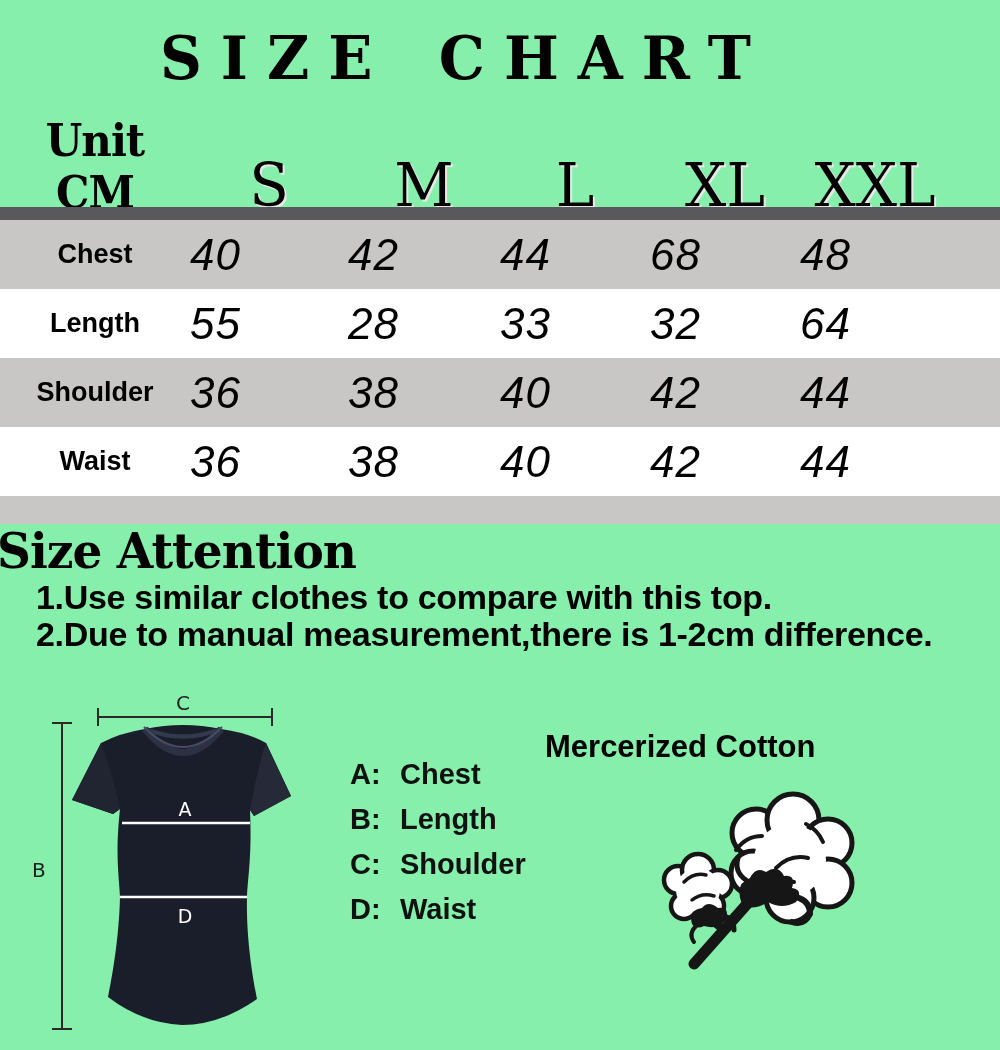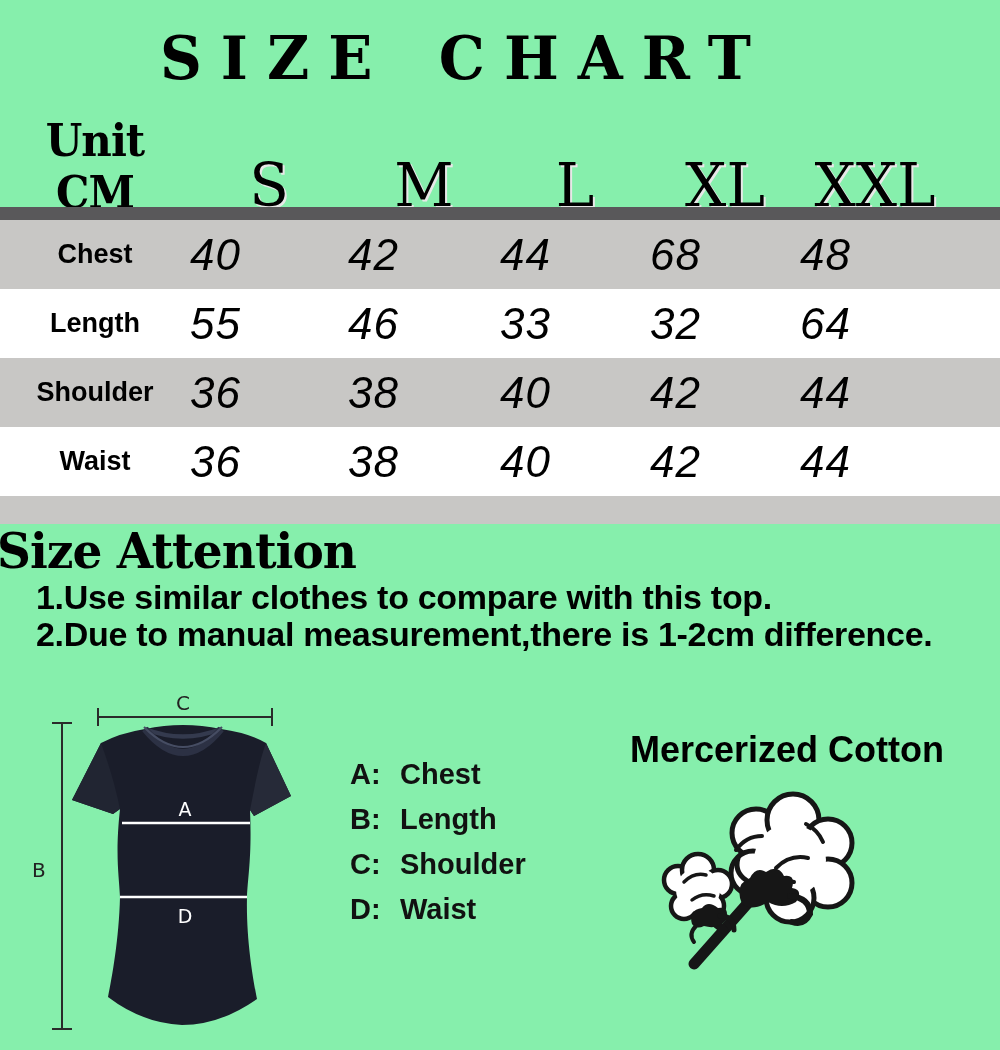--- a/index.html
+++ b/index.html
@@ -48,22 +48,22 @@
   .note{font-size:34px;font-weight:600;line-height:37px;letter-spacing:-0.3px;}
   
   .tshirt{position:absolute;left:28px;top:683px;width:280px;height:362px;}
   .dimtext{font-family:"DejaVu Sans",sans-serif;font-size:20px;fill:#222;}
   .whitetext{font-family:"DejaVu Sans",sans-serif;font-size:19px;fill:#ffffff;}
   .legend{position:absolute;left:350px;top:752px;}
   .legend-item{height:45px;display:flex;align-items:center;font-size:29px;font-weight:600;color:#111;}
   .lkey{display:inline-block;width:50px;}
   .lname{display:inline-block;}
   .material{
-    position:absolute;left:597px;top:729px;width:380px;text-align:center;
-    font-size:36px;font-weight:bold;letter-spacing:0;color:#000;
+    position:absolute;left:545px;top:729px;width:380px;text-align:left;
+    font-size:31px;font-weight:bold;letter-spacing:0;color:#000;
   }
   .cotton{position:absolute;left:638px;top:778px;width:230px;height:200px;}
 </style>
 </head>
 <body>
 
 <div class="page">
 
   <h1 class="title">SIZE CHART</h1>
 
@@ -85,21 +85,21 @@
       <div class="val">40</div>
       <div class="val">42</div>
       <div class="val">44</div>
       <div class="val">68</div>
       <div class="val">48</div>
       <div></div>
     </div>
     <div class="row" style="background:#ffffff">
       <div class="rlabel">Length</div>
       <div class="val">55</div>
-      <div class="val">46</div>
+      <div class="val">28</div>
       <div class="val">33</div>
       <div class="val">32</div>
       <div class="val">64</div>
       <div></div>
     </div>
     <div class="row" style="background:#c8c7c5">
       <div class="rlabel">Shoulder</div>
       <div class="val">36</div>
       <div class="val">38</div>
       <div class="val">40</div>

